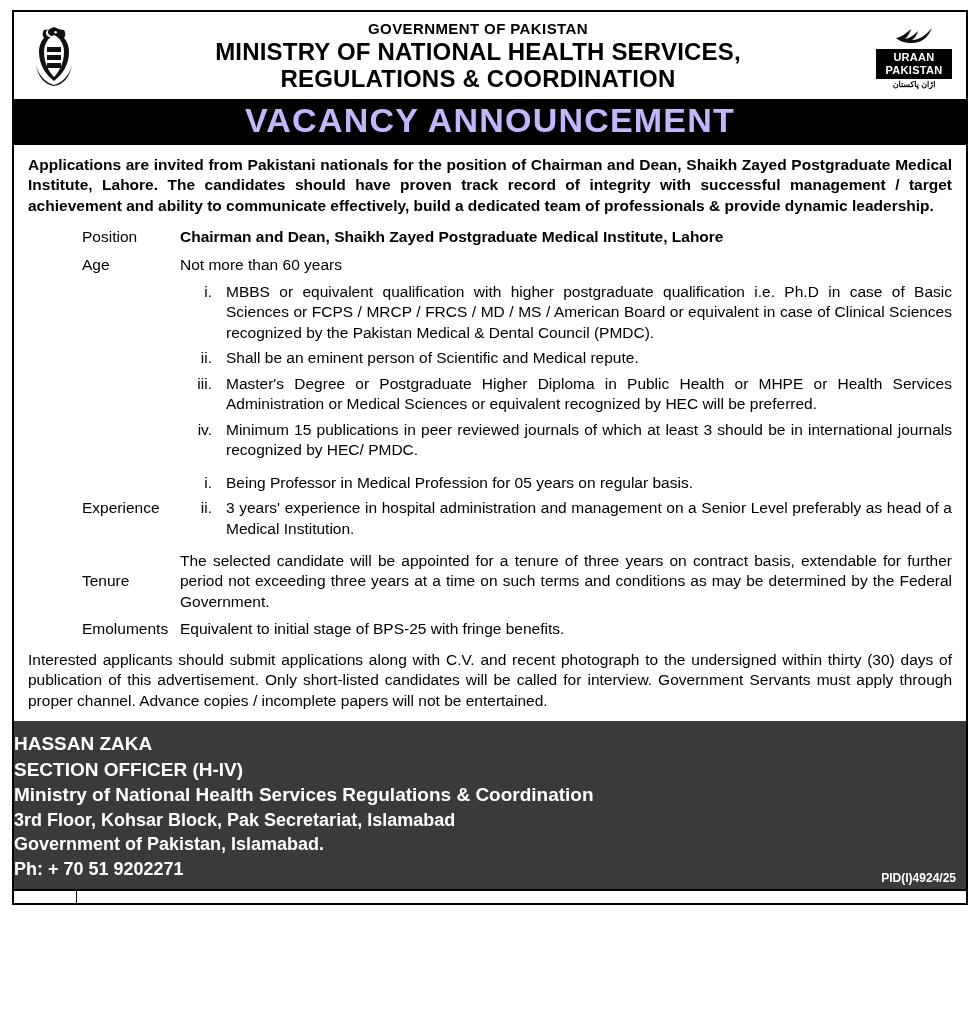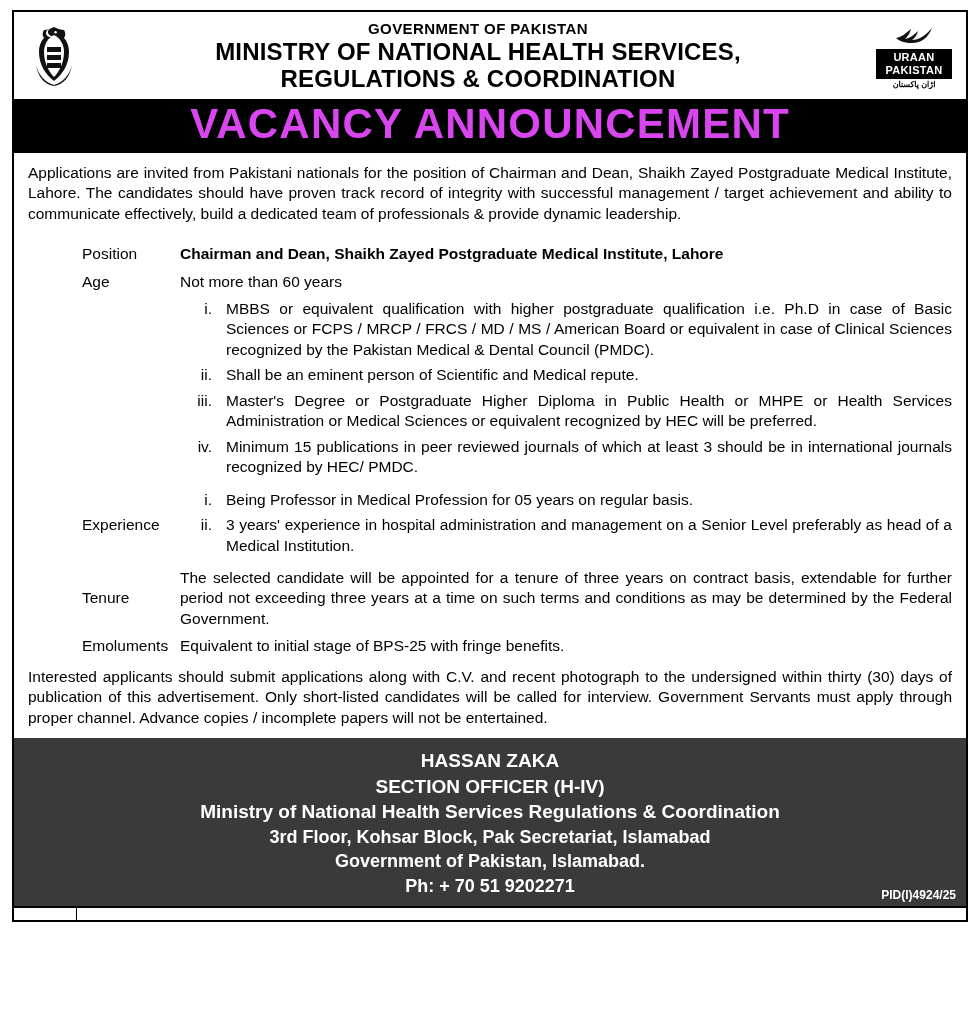--- a/index.html
+++ b/index.html
@@ -80,38 +80,39 @@
   }
   .uraan-sub {
     font-size: 8px;
     margin-top: 1px;
     letter-spacing: .2px;
   }
 
   
   .banner {
     background: #000;
-    color: #d946ef;
+    color: #c4b5fd;
     text-align: center;
-    font-size: 42px;
+    font-size: 34px;
     font-weight: bold;
     letter-spacing: 1.2px;
     padding: 4px 0 8px 0;
     line-height: 1;
   }
 
   
   .body {
     padding: 10px 14px 6px 14px;
     font-size: 15.5px;
     line-height: 1.32;
   }
   .intro {
     text-align: justify;
-    margin-bottom: 20px;
+    margin-bottom: 11px;
+    font-weight: bold;
   }
 
   .row {
     display: flex;
     align-items: center;
     margin-bottom: 7px;
   }
   .row-label {
     width: 152px;
     flex: 0 0 152px;
@@ -147,21 +148,21 @@
   .closing {
     text-align: justify;
     margin-top: 10px;
     margin-bottom: 4px;
   }
 
   
   .footer {
     background: #3a3a3a;
     color: #fff;
-    text-align: center;
+    text-align: left;
     padding: 10px 0 8px 0;
     font-weight: bold;
     position: relative;
   }
   .footer-line {
     font-size: 19px;
     line-height: 1.35;
   }
   .footer-line.small { font-size: 18px; }
   .pid {

